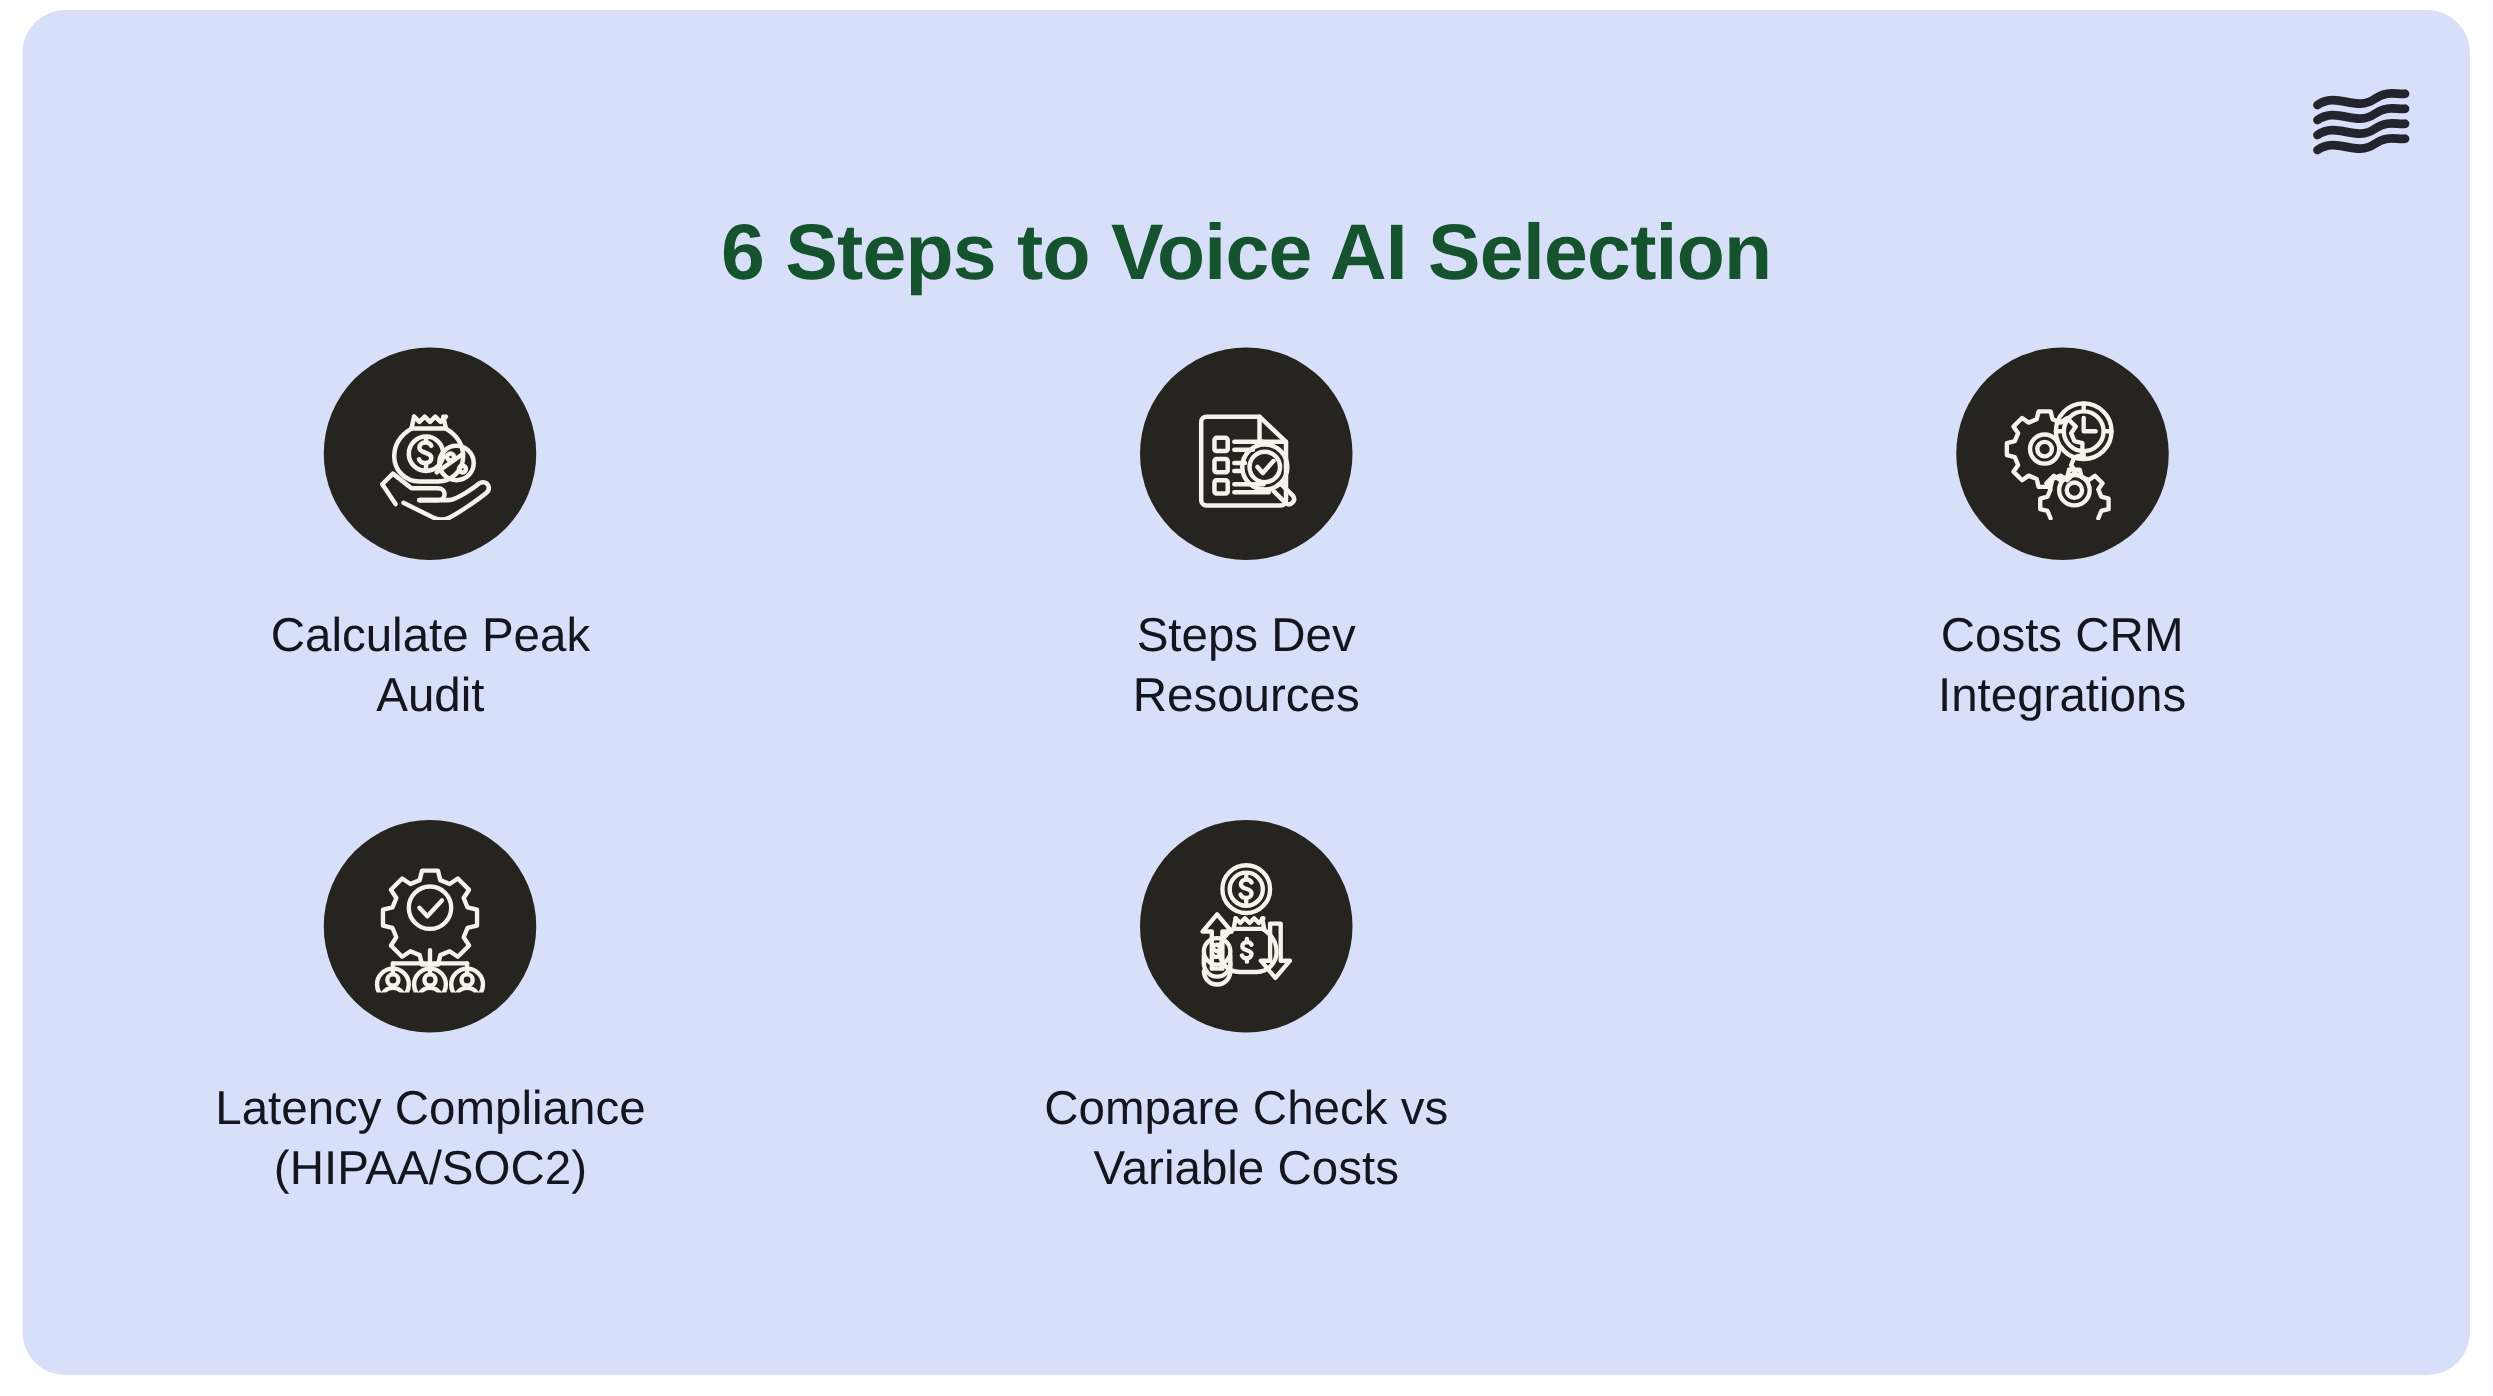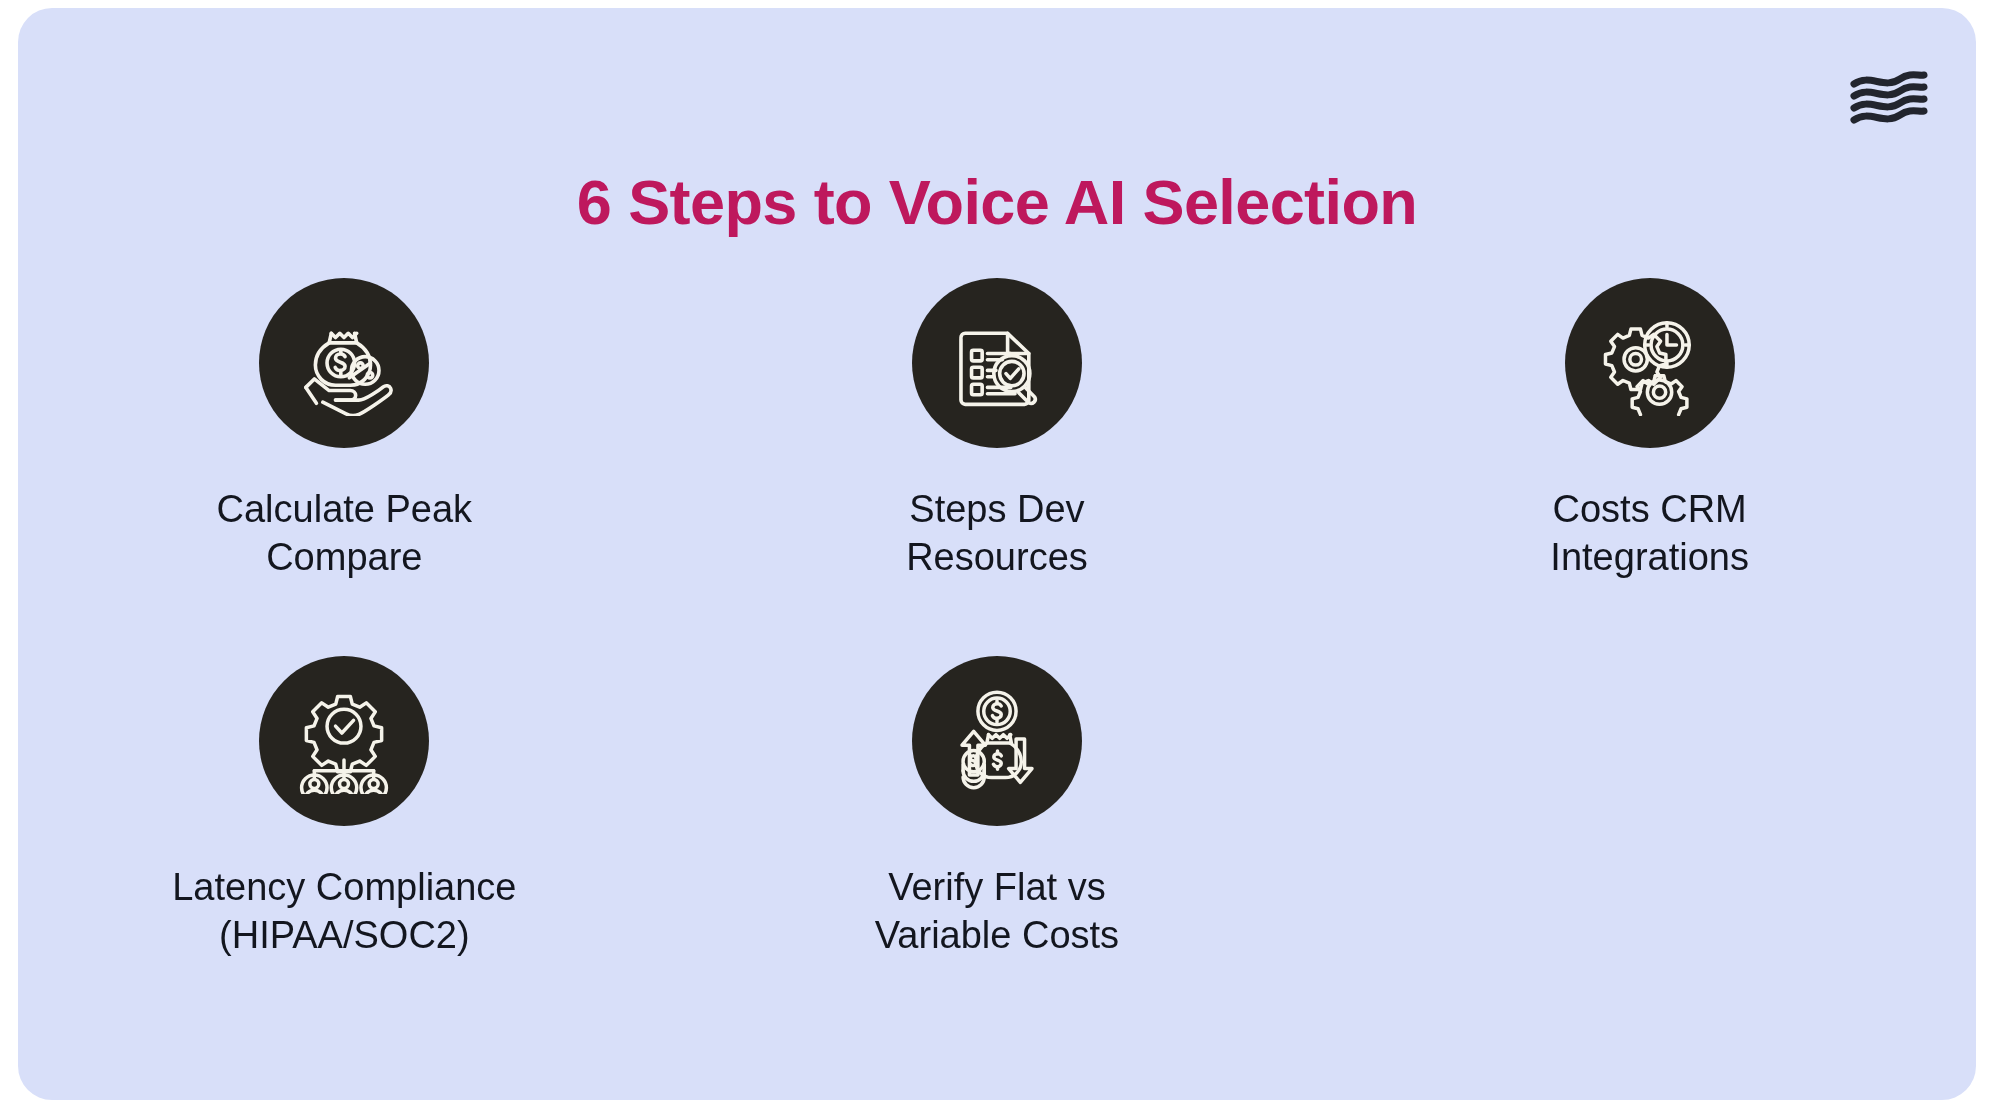--- a/index.html
+++ b/index.html
@@ -32,21 +32,21 @@
   }
 
   #title {
     position: absolute;
     left: 0;
     top: 116px;
     width: 100%;
     text-align: center;
     font-size: 63px;
     font-weight: bold;
-    color: #be185d;
+    color: #14532d;
     letter-spacing: -0.6px;
     font-family: "Liberation Sans", sans-serif;
     line-height: 1.15;
   }
 
   #grid {
     position: absolute;
     left: 0;
     top: 270px;
     width: 100%;
@@ -125,21 +125,21 @@
             <circle cx="65.5" cy="52.5" r="2.6"></circle>
             <circle cx="74.5" cy="61.5" r="2.6"></circle>
             <path d="M75 50 l-20 14"></path>
             <path d="M14 73 l8-8 l14 11 h20 c3 0 5 2 5 4.5 s-2 4.5 -5 4.5 h-14"></path>
             <path d="M42 85 h22 c6 0 20-10 23-12.5 c2.5-2 6-1 7 1.5 c1 2.5 0 4.5 -2 6 c-5 4 -22 16 -28 18.5 c-4 1.6 -8 1.5 -12 -0.5 l-22-11"></path>
             <path d="M14 73 l10 15"></path>
           </g>
         </svg>
       </div>
       <div class="step-label">Calculate Peak
-Compare</div>
+Audit</div>
     </div>
 
     <div class="step">
       <div class="icon-circle">
         <svg viewBox="0 0 100 100" xmlns="http://www.w3.org/2000/svg">
           <g fill="none" stroke="#f5f3ea" stroke-width="3.4" stroke-linecap="round" stroke-linejoin="round">
             <path d="M16 26 a4 4 0 0 1 4-4 h40 l20 19 v44 a4 4 0 0 1 -4 4 h-56 a4 4 0 0 1 -4 -4 v-58"></path>
             <path d="M60 22 v17 a2 2 0 0 0 2 2 h18"></path>
             <rect x="26" y="38" width="10" height="10" rx="1.6"></rect>
             <rect x="26" y="54" width="10" height="10" rx="1.6"></rect>
@@ -223,18 +223,18 @@
             <path d="M54 64 a3.5 3.5 0 0 0 -3.5 -2 c-2.3 0 -3.5 1.6 -3.5 3.2 c0 3.5 7 2.3 7 5.8 c0 1.6 -1.2 3.2 -3.5 3.2 a3.8 3.8 0 0 1 -3.8 -2.2"></path>
             <path d="M50.5 59.5 v2.5 M50.5 74.2 v2.5"></path>
             <circle cx="28" cy="69" r="10"></circle>
             <path d="M30 65.5 a2.6 2.6 0 0 0 -2.6 -1.5 c-1.7 0 -2.6 1.2 -2.6 2.4 c0 2.6 5.2 1.7 5.2 4.3 c0 1.2 -0.9 2.4 -2.6 2.4 a2.8 2.8 0 0 1 -2.8 -1.6"></path>
             <path d="M18 78 a10 10 0 0 0 20 0"></path>
             <path d="M18 78 v-6 M38 78 v-6"></path>
             <path d="M18 84 a10 10 0 0 0 20 0 v-6"></path>
           </g>
         </svg>
       </div>
-      <div class="step-label">Verify Flat vs
+      <div class="step-label">Compare Check vs
 Variable Costs</div>
     </div>
 
   </div>
 </div>
 
 </body></html>

